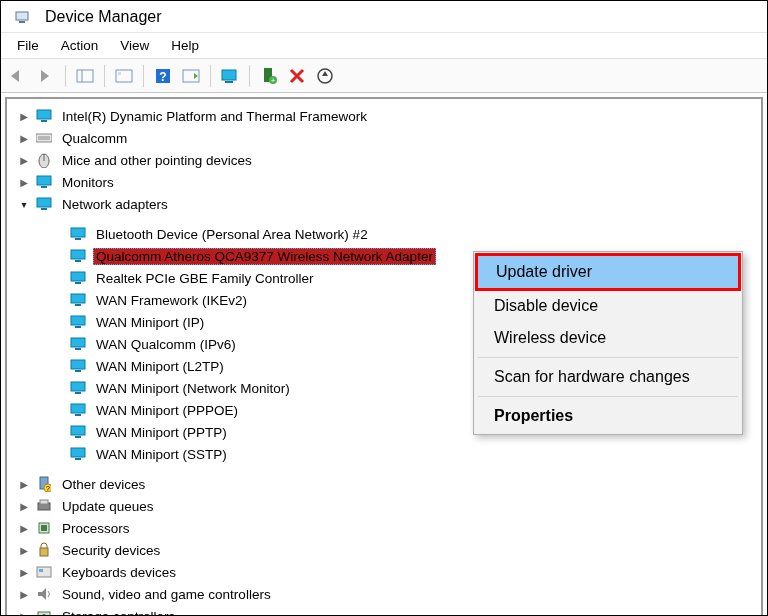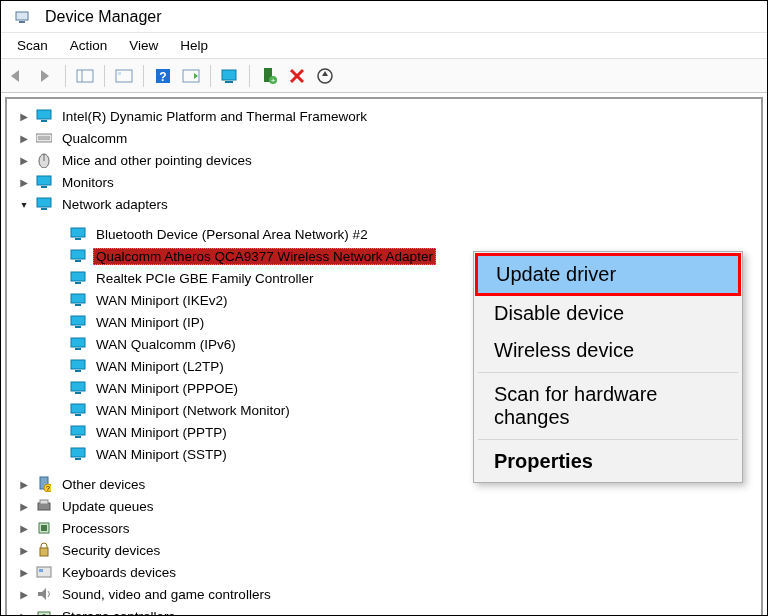--- a/index.html
+++ b/index.html
@@ -93,21 +93,21 @@
     left: 466px;
     top: 152px;
     width: 270px;
     background: #f2f2f2;
     border: 1px solid #b0b0b0;
     box-shadow: 3px 3px 7px rgba(0,0,0,.25);
     padding: 2px;
   }
   .cm-item {
     padding: 7px 18px;
-    font-size: 20px;
+    font-size: 16px;
     cursor: default;
   }
   .cm-item.highlight {
     background: #91c9f7;
     border: 3px solid #ff0000;
     margin: -1px;
   }
   .cm-sep { height: 1px; background: #d6d6d6; margin: 3px 2px; }
   .cm-item.bold { font-weight: 700; }
   
@@ -120,21 +120,21 @@
   <span class="icon">
     <svg width="16" height="16">
         <rect x="2" y="3" width="12" height="8" fill="#d9e6f2" stroke="#5b7a99"></rect>
         <rect x="5" y="12" width="6" height="2" fill="#5b7a99"></rect>
       </svg>
   </span>
   <span class="title">Device Manager</span>
 </div>
 
 <div class="menubar">
-  <span>Scan</span>
+  <span>File</span>
   <span>Action</span>
   <span>View</span>
   <span>Help</span>
 </div>
 
 <div class="toolbar">
   <div class="tb-btn">
     <svg width="18" height="14">
         <polygon points="10,1 2,7 10,13" fill="#9c9c9c"></polygon>
       </svg>
@@ -302,21 +302,21 @@
           </li>
         <li>
             <div class="node">
               <span class="spacer"></span>
               <span class="icon">
                 <svg width="16" height="14">
                   <rect x="1" y="1" width="14" height="9" fill="#26b5e4" stroke="#0d7aa8"></rect>
                   <rect x="5" y="11" width="6" height="2" fill="#0d7aa8"></rect>
                 </svg>
               </span>
-              <span class="label">WAN Miniport (IKEv2)</span>
+              <span class="label">WAN Framework (IKEv2)</span>
             </div>
           </li>
         <li>
             <div class="node">
               <span class="spacer"></span>
               <span class="icon">
                 <svg width="16" height="14">
                   <rect x="1" y="1" width="14" height="9" fill="#26b5e4" stroke="#0d7aa8"></rect>
                   <rect x="5" y="11" width="6" height="2" fill="#0d7aa8"></rect>
                 </svg>
@@ -350,33 +350,33 @@
           </li>
         <li>
             <div class="node">
               <span class="spacer"></span>
               <span class="icon">
                 <svg width="16" height="14">
                   <rect x="1" y="1" width="14" height="9" fill="#26b5e4" stroke="#0d7aa8"></rect>
                   <rect x="5" y="11" width="6" height="2" fill="#0d7aa8"></rect>
                 </svg>
               </span>
+              <span class="label">WAN Miniport (Network Monitor)</span>
+            </div>
+          </li>
+        <li>
+            <div class="node">
+              <span class="spacer"></span>
+              <span class="icon">
+                <svg width="16" height="14">
+                  <rect x="1" y="1" width="14" height="9" fill="#26b5e4" stroke="#0d7aa8"></rect>
+                  <rect x="5" y="11" width="6" height="2" fill="#0d7aa8"></rect>
+                </svg>
+              </span>
               <span class="label">WAN Miniport (PPPOE)</span>
-            </div>
-          </li>
-        <li>
-            <div class="node">
-              <span class="spacer"></span>
-              <span class="icon">
-                <svg width="16" height="14">
-                  <rect x="1" y="1" width="14" height="9" fill="#26b5e4" stroke="#0d7aa8"></rect>
-                  <rect x="5" y="11" width="6" height="2" fill="#0d7aa8"></rect>
-                </svg>
-              </span>
-              <span class="label">WAN Miniport (Network Monitor)</span>
             </div>
           </li>
         <li>
             <div class="node">
               <span class="spacer"></span>
               <span class="icon">
                 <svg width="16" height="14">
                   <rect x="1" y="1" width="14" height="9" fill="#26b5e4" stroke="#0d7aa8"></rect>
                   <rect x="5" y="11" width="6" height="2" fill="#0d7aa8"></rect>
                 </svg>

